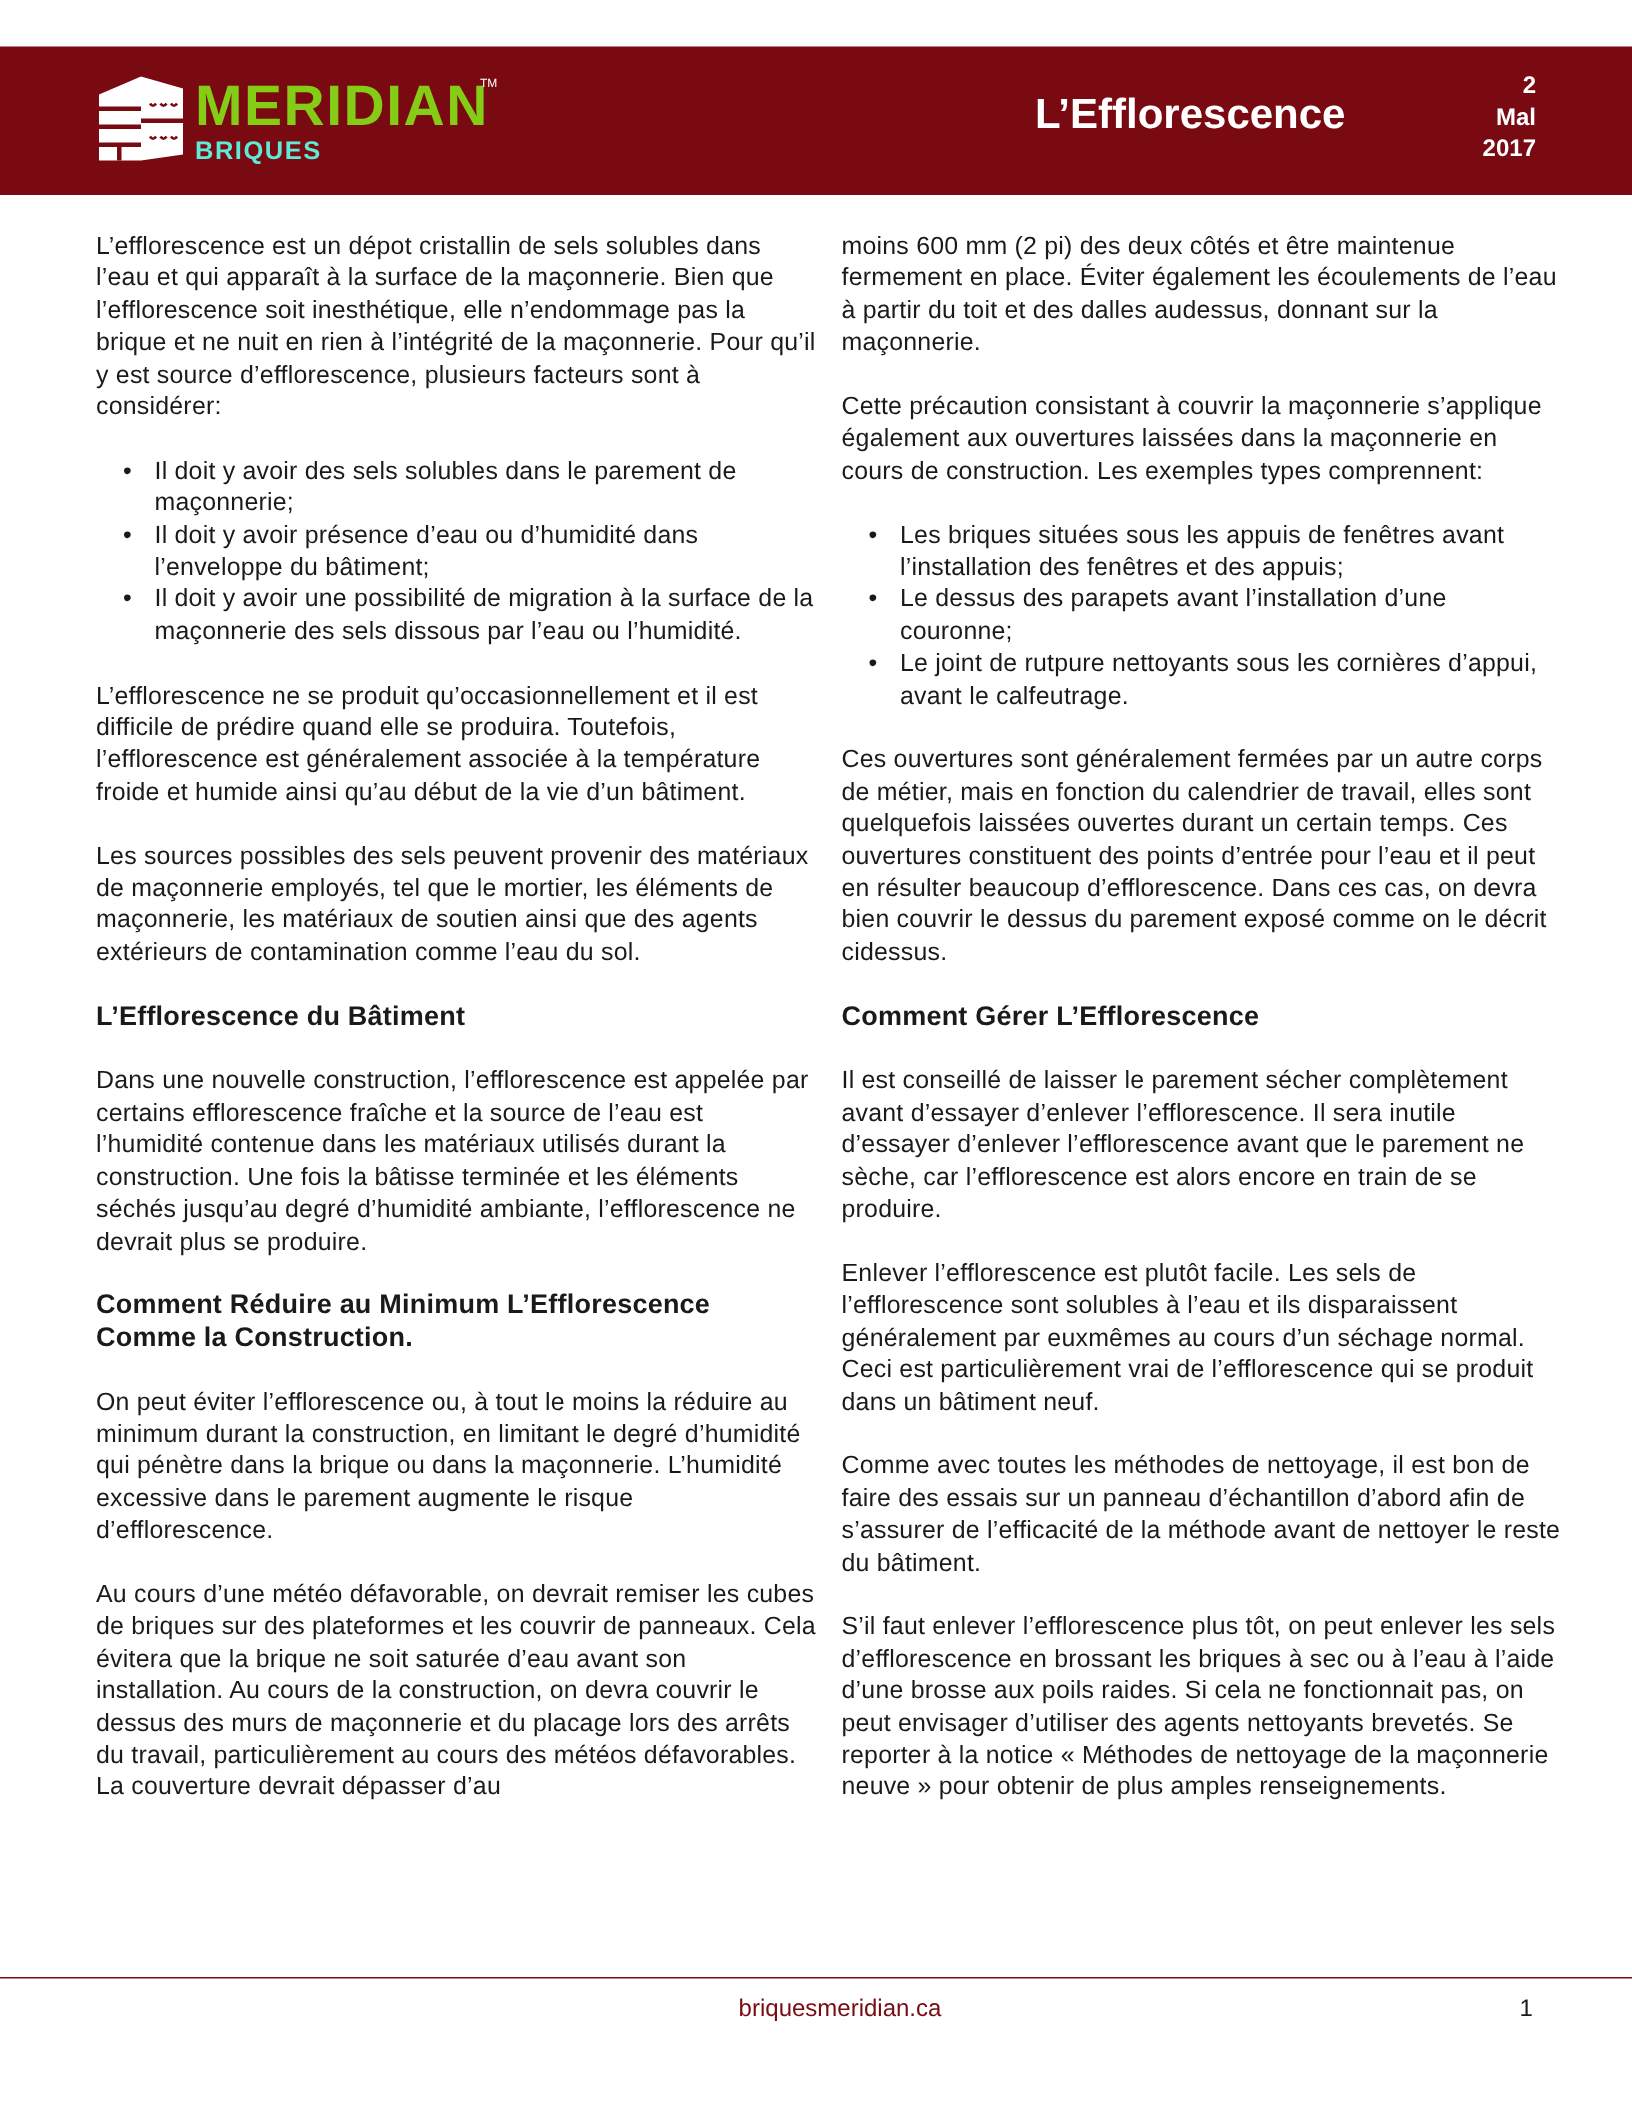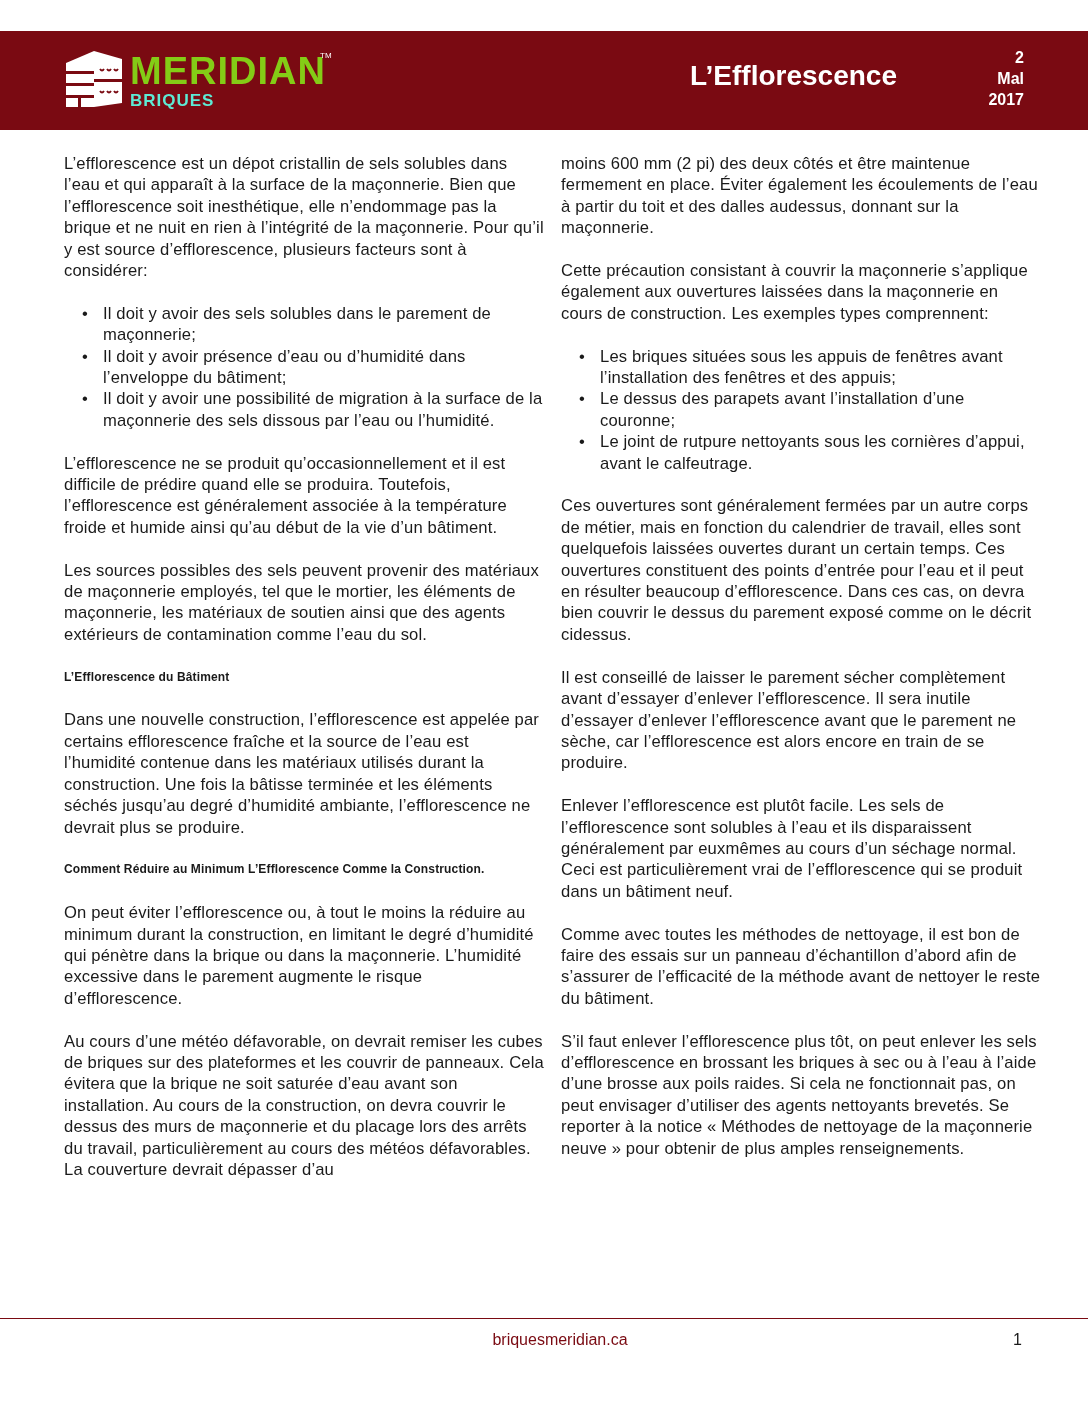--- a/index.html
+++ b/index.html
@@ -9,21 +9,21 @@
   .logo { position: absolute; left: 64px; top: 16px; width: 290px; height: 70px; }
   .logo-word { position: absolute; left: 66px; top: 2px; font-weight: bold; font-size: 38px; letter-spacing: 1px; color: #84cc16; line-height: 44px; }
   .logo-tm { position: absolute; left: 256px; top: 4px; font-size: 8px; color: #fff; }
   .logo-sub { position: absolute; left: 66px; top: 44px; font-weight: bold; font-size: 17px; letter-spacing: 1px; color: #5eead4; line-height: 20px; }
   .doc-title { position: absolute; left: 690px; top: 28px; font-weight: bold; font-size: 28px; color: #fff; line-height: 34px; }
   .doc-date { position: absolute; right: 64px; top: 16px; text-align: right; font-weight: bold; font-size: 16px; color: #fff; line-height: 21px; }
   .col { position: absolute; top: 153px; width: 480px; font-size: 16.6px; line-height: 21.4px; letter-spacing: 0.15px; }
   .col-left { left: 64px; }
   .col-right { left: 561px; }
   .col p { margin: 0 0 21.4px 0; }
-  .col h3 { margin: 0 0 21.4px 0; font-size: 12px; line-height: 21.4px; font-weight: bold; }
+  .col h3 { margin: 0 0 21.4px 0; font-size: 18px; line-height: 21.4px; font-weight: bold; }
   .col ul { margin: 0 0 21.4px 0; padding-left: 39px; list-style: none; }
   .col li { position: relative; }
   .col li .bullet { position: absolute; left: -21px; top: 0; }
   .footer-line { position: absolute; left: 0; top: 1318px; width: 1088px; height: 1px; background: #7a0a12; }
   .footer-url { position: absolute; left: 16px; width: 1088px; top: 1331px; text-align: center; font-size: 16px; color: #7a0a12; }
   .footer-page { position: absolute; left: 1013px; top: 1331px; font-size: 16px; color: #1a1a1a; }
 </style>
 </head>
 <body>
 
@@ -69,20 +69,21 @@
 
 <div class="col col-right">
   <p>moins 600 mm (2 pi) des deux côtés et être maintenue fermement en place. Éviter également les écoulements de l’eau à partir du toit et des dalles audessus, donnant sur la maçonnerie.</p>
   <p>Cette précaution consistant à couvrir la maçonnerie s’applique également aux ouvertures laissées dans la maçonnerie en cours de construction. Les exemples types comprennent:</p>
   <ul>
     <li><span class="bullet">•</span><span>Les briques situées sous les appuis de fenêtres avant l’installation des fenêtres et des appuis;</span></li>
     <li><span class="bullet">•</span><span>Le dessus des parapets avant l’installation d’une couronne;</span></li>
     <li><span class="bullet">•</span><span>Le joint de rutpure nettoyants sous les cornières d’appui, avant le calfeutrage.</span></li>
   </ul>
   <p>Ces ouvertures sont généralement fermées par un autre corps de métier, mais en fonction du calendrier de travail, elles sont quelquefois laissées ouvertes durant un certain temps. Ces ouvertures constituent des points d’entrée pour l’eau et il peut en résulter beaucoup d’efflorescence. Dans ces cas, on devra bien couvrir le dessus du parement exposé comme on le décrit cidessus.</p>
+  <h3>Comment Gérer L’Efflorescence</h3>
   <p>Il est conseillé de laisser le parement sécher complètement avant d’essayer d’enlever l’efflorescence. Il sera inutile d’essayer d’enlever l’efflorescence avant que le parement ne sèche, car l’efflorescence est alors encore en train de se produire.</p>
   <p>Enlever l’efflorescence est plutôt facile. Les sels de l’efflorescence sont solubles à l’eau et ils disparaissent généralement par euxmêmes au cours d’un séchage normal. Ceci est particulièrement vrai de l’efflorescence qui se produit dans un bâtiment neuf.</p>
   <p>Comme avec toutes les méthodes de nettoyage, il est bon de faire des essais sur un panneau d’échantillon d’abord afin de s’assurer de l’efficacité de la méthode avant de nettoyer le reste du bâtiment.</p>
   <p>S’il faut enlever l’efflorescence plus tôt, on peut enlever les sels d’efflorescence en brossant les briques à sec ou à l’eau à l’aide d’une brosse aux poils raides. Si cela ne fonctionnait pas, on peut envisager d’utiliser des agents nettoyants brevetés. Se reporter à la notice « Méthodes de nettoyage de la maçonnerie neuve » pour obtenir de plus amples renseignements.</p>
 </div>
 
 <div class="footer-line"></div>
 <div class="footer-url">briquesmeridian.ca</div>
 <div class="footer-page">1</div>
 

